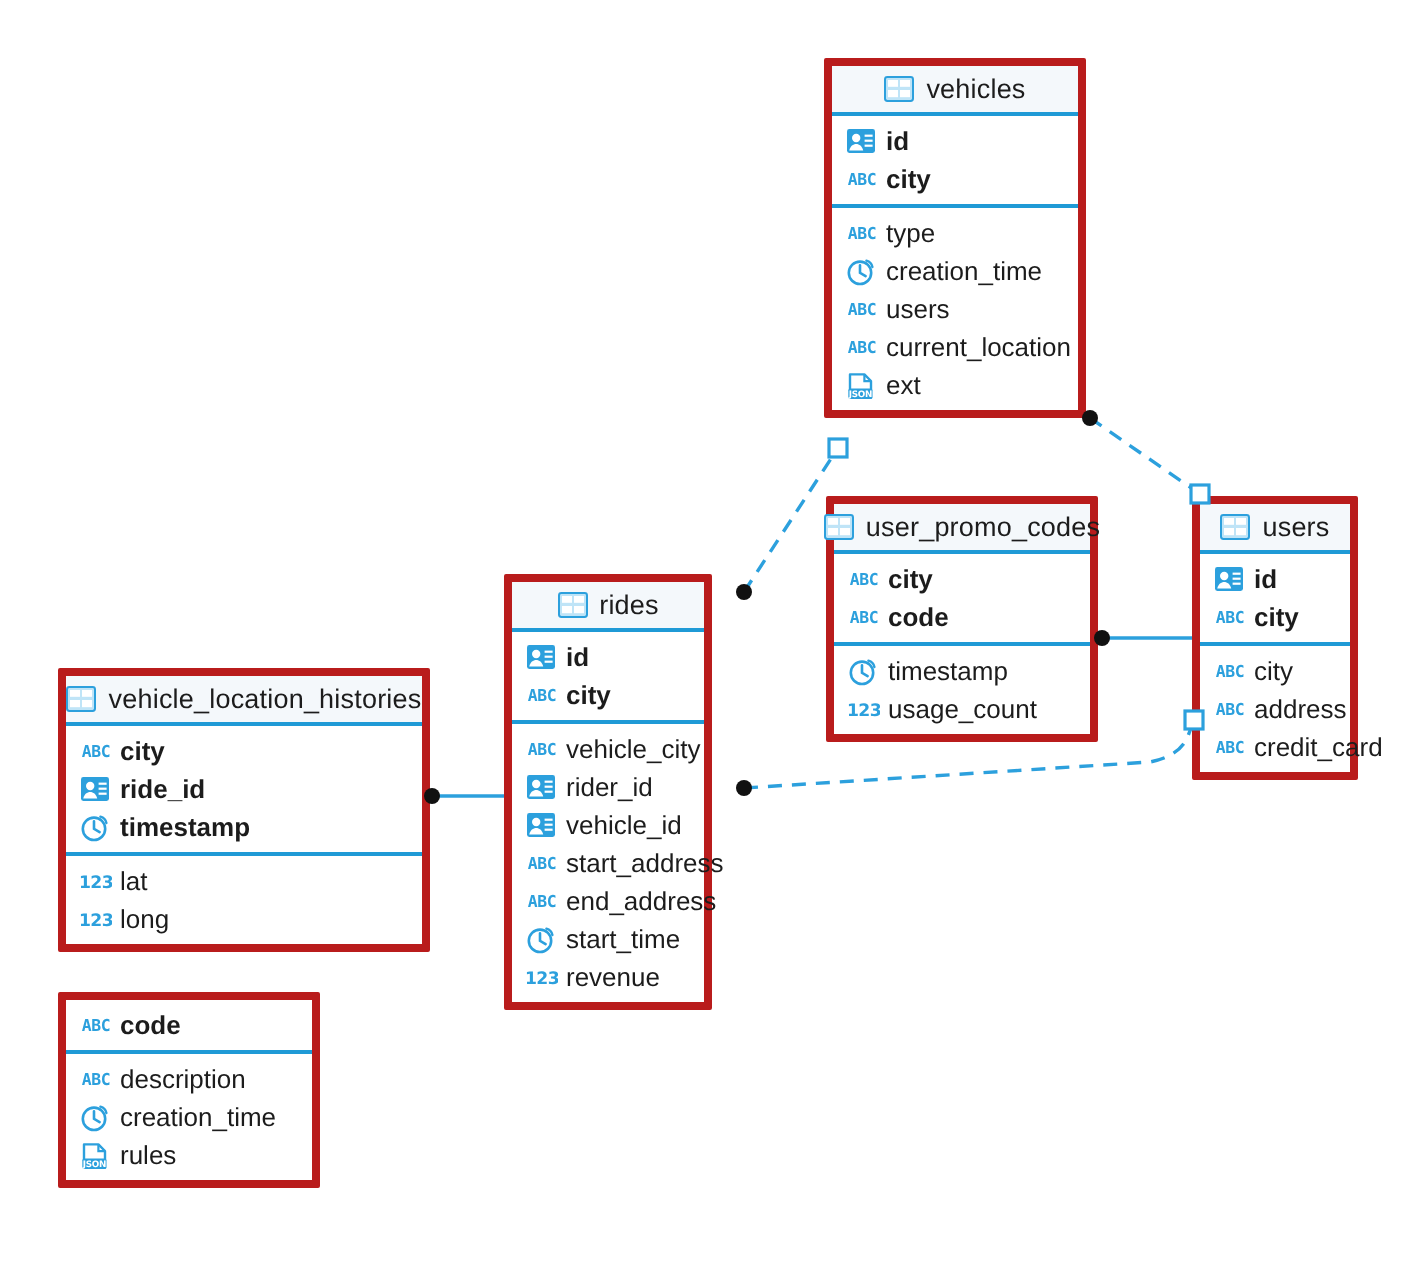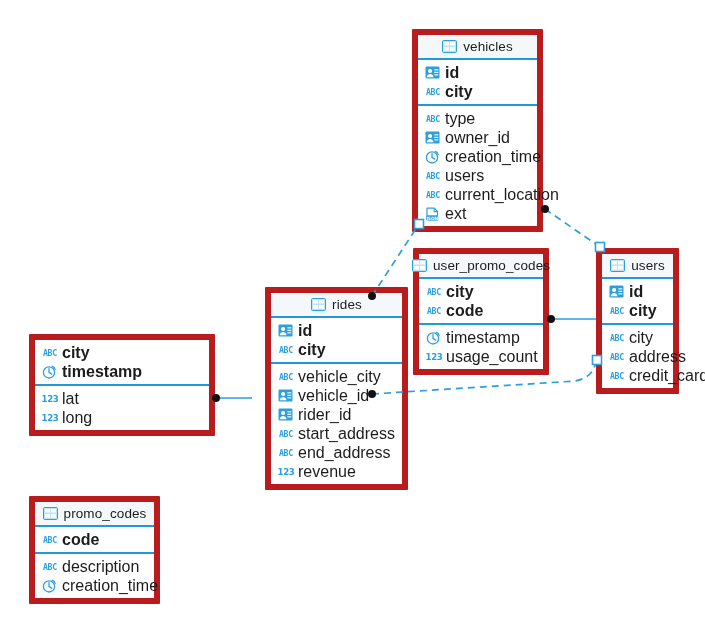--- a/index.html
+++ b/index.html
@@ -28,21 +28,21 @@
     left: 0; top: 0;
     width: 705px;
     height: 636px;
     pointer-events: none;
   }
 
   
   .entity {
     position: absolute;
     box-sizing: border-box;
-    border: 6px solid #b91c1c;
+    border: 4px solid #b91c1c;
     background: #ffffff;
     border-radius: 1px;
   }
   .entity-header {
     box-sizing: border-box;
     height: 25px;
     background: #f4f8fb;
     border-bottom: 2px solid #1f9ad6;
     display: flex;
     align-items: center;
@@ -64,21 +64,21 @@
   }
   .field {
     display: flex;
     align-items: center;
     gap: 5px;
     height: 19px;
     padding: 0 6px 0 7px;
     white-space: nowrap;
   }
   .field-label {
-    font-size: 16px;
+    font-size: 13px;
     color: #1c1c1c;
     line-height: 1;
   }
   .field.pk .field-label {
     font-weight: bold;
   }
 
   
   .icon {
     width: 15px;
@@ -133,33 +133,20 @@
         <div class="field">
           <span class="icon">
             <svg width="16" height="13" viewBox="0 0 16 13">
               <text x="8" y="9.6" font-family="DejaVu Sans Mono, monospace" font-size="8.2" font-weight="bold" fill="#2ca0dd" text-anchor="middle" letter-spacing="-0.2">ABC</text>
             </svg>
           </span>
           <span class="field-label">type</span>
         </div>
         <div class="field">
           <span class="icon">
-            <svg width="15" height="13" viewBox="0 0 15 13">
-              <rect x="0.5" y="0.5" width="14" height="12" rx="1.2" fill="#2ca0dd"></rect>
-              <circle cx="5.1" cy="5" r="2.1" fill="#ffffff"></circle>
-              <path d="M1.6 11.3c0.5-2.3 2-3.3 3.5-3.3s3 1 3.5 3.3z" fill="#ffffff"></path>
-              <rect x="9.3" y="3.3" width="4" height="1.1" fill="#ffffff"></rect>
-              <rect x="9.3" y="5.8" width="4" height="1.1" fill="#ffffff"></rect>
-              <rect x="9.3" y="8.3" width="4" height="1.1" fill="#ffffff"></rect>
-            </svg>
-          </span>
-          <span class="field-label">owner_id</span>
-        </div>
-        <div class="field">
-          <span class="icon">
             <svg width="15" height="14" viewBox="0 0 15 14">
               <circle cx="7" cy="7.4" r="5.6" fill="#ffffff" stroke="#2ca0dd" stroke-width="1.3"></circle>
               <path d="M7 3.6 L7 7.4 L9.8 9.1" fill="none" stroke="#2ca0dd" stroke-width="1.3" stroke-linecap="round"></path>
               <path d="M10.2 1.3 q2.6 0.7 3 3.2" fill="none" stroke="#2ca0dd" stroke-width="1.2" stroke-linecap="round"></path>
             </svg>
           </span>
           <span class="field-label">creation_time</span>
         </div>
         <div class="field">
           <span class="icon">
@@ -298,21 +285,21 @@
         <div class="field">
           <span class="icon">
             <svg width="16" height="13" viewBox="0 0 16 13">
               <text x="8" y="9.6" font-family="DejaVu Sans Mono, monospace" font-size="8.2" font-weight="bold" fill="#2ca0dd" text-anchor="middle" letter-spacing="-0.2">ABC</text>
             </svg>
           </span>
           <span class="field-label">credit_card</span>
         </div>
       </div>
     </div>
-    <div class="entity" style="left: 252px; top: 287px; width: 143px; margin-left: 13px;">
+    <div class="entity" style="left: 252px; top: 287px; width: 104px;">
       <div class="entity-header">
         <span class="icon">
           <svg width="15" height="13" viewBox="0 0 15 13">
             <rect x="0.5" y="0.5" width="14" height="12" rx="1.2" fill="#bfe4f7" stroke="#2ca0dd" stroke-width="1"></rect>
             <rect x="2" y="2" width="5" height="3.4" fill="#ffffff"></rect>
             <rect x="8" y="2" width="5" height="3.4" fill="#ffffff"></rect>
             <rect x="2" y="7" width="5" height="3.6" fill="#ffffff"></rect>
             <rect x="8" y="7" width="5" height="3.6" fill="#ffffff"></rect>
           </svg>
         </span>
@@ -354,142 +341,176 @@
           <span class="icon">
             <svg width="15" height="13" viewBox="0 0 15 13">
               <rect x="0.5" y="0.5" width="14" height="12" rx="1.2" fill="#2ca0dd"></rect>
               <circle cx="5.1" cy="5" r="2.1" fill="#ffffff"></circle>
               <path d="M1.6 11.3c0.5-2.3 2-3.3 3.5-3.3s3 1 3.5 3.3z" fill="#ffffff"></path>
               <rect x="9.3" y="3.3" width="4" height="1.1" fill="#ffffff"></rect>
               <rect x="9.3" y="5.8" width="4" height="1.1" fill="#ffffff"></rect>
               <rect x="9.3" y="8.3" width="4" height="1.1" fill="#ffffff"></rect>
             </svg>
           </span>
-          <span class="field-label">vehicle_id</span>
+          <span class="field-label">rider_id</span>
         </div>
         <div class="field">
           <span class="icon">
             <svg width="15" height="13" viewBox="0 0 15 13">
               <rect x="0.5" y="0.5" width="14" height="12" rx="1.2" fill="#2ca0dd"></rect>
               <circle cx="5.1" cy="5" r="2.1" fill="#ffffff"></circle>
               <path d="M1.6 11.3c0.5-2.3 2-3.3 3.5-3.3s3 1 3.5 3.3z" fill="#ffffff"></path>
               <rect x="9.3" y="3.3" width="4" height="1.1" fill="#ffffff"></rect>
               <rect x="9.3" y="5.8" width="4" height="1.1" fill="#ffffff"></rect>
               <rect x="9.3" y="8.3" width="4" height="1.1" fill="#ffffff"></rect>
             </svg>
           </span>
-          <span class="field-label">rider_id</span>
+          <span class="field-label">vehicle_id</span>
         </div>
         <div class="field">
           <span class="icon">
             <svg width="16" height="13" viewBox="0 0 16 13">
               <text x="8" y="9.6" font-family="DejaVu Sans Mono, monospace" font-size="8.2" font-weight="bold" fill="#2ca0dd" text-anchor="middle" letter-spacing="-0.2">ABC</text>
             </svg>
           </span>
           <span class="field-label">start_address</span>
         </div>
         <div class="field">
           <span class="icon">
             <svg width="16" height="13" viewBox="0 0 16 13">
               <text x="8" y="9.6" font-family="DejaVu Sans Mono, monospace" font-size="8.2" font-weight="bold" fill="#2ca0dd" text-anchor="middle" letter-spacing="-0.2">ABC</text>
             </svg>
           </span>
           <span class="field-label">end_address</span>
         </div>
         <div class="field">
-          <span class="icon">
-            <svg width="16" height="13" viewBox="0 0 16 13">
-              <text x="8" y="9.8" font-family="DejaVu Sans, sans-serif" font-size="8.6" font-weight="bold" fill="#2ca0dd" text-anchor="middle" letter-spacing="-0.3">123</text>
-            </svg>
-          </span>
-          <span class="field-label">revenue</span>
-        </div>
-      </div>
-    </div>
-    <div class="entity" style="left: 29px; top: 334px; width: 186px;">
-      <div class="section keys">
-        <div class="field pk">
-          <span class="icon">
-            <svg width="16" height="13" viewBox="0 0 16 13">
-              <text x="8" y="9.6" font-family="DejaVu Sans Mono, monospace" font-size="8.2" font-weight="bold" fill="#2ca0dd" text-anchor="middle" letter-spacing="-0.2">ABC</text>
-            </svg>
-          </span>
-          <span class="field-label">city</span>
-        </div>
-        <div class="field pk">
           <span class="icon">
             <svg width="15" height="14" viewBox="0 0 15 14">
               <circle cx="7" cy="7.4" r="5.6" fill="#ffffff" stroke="#2ca0dd" stroke-width="1.3"></circle>
               <path d="M7 3.6 L7 7.4 L9.8 9.1" fill="none" stroke="#2ca0dd" stroke-width="1.3" stroke-linecap="round"></path>
               <path d="M10.2 1.3 q2.6 0.7 3 3.2" fill="none" stroke="#2ca0dd" stroke-width="1.2" stroke-linecap="round"></path>
             </svg>
           </span>
-          <span class="field-label">timestamp</span>
-        </div>
-      </div>
-      <div class="section">
+          <span class="field-label">start_time</span>
+        </div>
         <div class="field">
           <span class="icon">
             <svg width="16" height="13" viewBox="0 0 16 13">
               <text x="8" y="9.8" font-family="DejaVu Sans, sans-serif" font-size="8.6" font-weight="bold" fill="#2ca0dd" text-anchor="middle" letter-spacing="-0.3">123</text>
             </svg>
           </span>
-          <span class="field-label">lat</span>
-        </div>
-        <div class="field">
-          <span class="icon">
-            <svg width="16" height="13" viewBox="0 0 16 13">
-              <text x="8" y="9.8" font-family="DejaVu Sans, sans-serif" font-size="8.6" font-weight="bold" fill="#2ca0dd" text-anchor="middle" letter-spacing="-0.3">123</text>
-            </svg>
-          </span>
-          <span class="field-label">long</span>
+          <span class="field-label">revenue</span>
         </div>
       </div>
     </div>
-    <div class="entity" style="left: 29px; top: 496px; width: 131px;">
+    <div class="entity" style="left: 29px; top: 334px; width: 186px;">
       <div class="entity-header">
         <span class="icon">
           <svg width="15" height="13" viewBox="0 0 15 13">
             <rect x="0.5" y="0.5" width="14" height="12" rx="1.2" fill="#bfe4f7" stroke="#2ca0dd" stroke-width="1"></rect>
             <rect x="2" y="2" width="5" height="3.4" fill="#ffffff"></rect>
             <rect x="8" y="2" width="5" height="3.4" fill="#ffffff"></rect>
             <rect x="2" y="7" width="5" height="3.6" fill="#ffffff"></rect>
             <rect x="8" y="7" width="5" height="3.6" fill="#ffffff"></rect>
           </svg>
         </span>
-        <span class="entity-title">promo_codes</span>
+        <span class="entity-title">vehicle_location_histories</span>
       </div>
       <div class="section keys">
         <div class="field pk">
           <span class="icon">
             <svg width="16" height="13" viewBox="0 0 16 13">
               <text x="8" y="9.6" font-family="DejaVu Sans Mono, monospace" font-size="8.2" font-weight="bold" fill="#2ca0dd" text-anchor="middle" letter-spacing="-0.2">ABC</text>
             </svg>
           </span>
-          <span class="field-label">code</span>
-        </div>
-      </div>
-      <div class="section">
-        <div class="field">
-          <span class="icon">
-            <svg width="16" height="13" viewBox="0 0 16 13">
-              <text x="8" y="9.6" font-family="DejaVu Sans Mono, monospace" font-size="8.2" font-weight="bold" fill="#2ca0dd" text-anchor="middle" letter-spacing="-0.2">ABC</text>
-            </svg>
-          </span>
-          <span class="field-label">description</span>
-        </div>
-        <div class="field">
+          <span class="field-label">city</span>
+        </div>
+        <div class="field pk">
+          <span class="icon">
+            <svg width="15" height="13" viewBox="0 0 15 13">
+              <rect x="0.5" y="0.5" width="14" height="12" rx="1.2" fill="#2ca0dd"></rect>
+              <circle cx="5.1" cy="5" r="2.1" fill="#ffffff"></circle>
+              <path d="M1.6 11.3c0.5-2.3 2-3.3 3.5-3.3s3 1 3.5 3.3z" fill="#ffffff"></path>
+              <rect x="9.3" y="3.3" width="4" height="1.1" fill="#ffffff"></rect>
+              <rect x="9.3" y="5.8" width="4" height="1.1" fill="#ffffff"></rect>
+              <rect x="9.3" y="8.3" width="4" height="1.1" fill="#ffffff"></rect>
+            </svg>
+          </span>
+          <span class="field-label">ride_id</span>
+        </div>
+        <div class="field pk">
           <span class="icon">
             <svg width="15" height="14" viewBox="0 0 15 14">
               <circle cx="7" cy="7.4" r="5.6" fill="#ffffff" stroke="#2ca0dd" stroke-width="1.3"></circle>
               <path d="M7 3.6 L7 7.4 L9.8 9.1" fill="none" stroke="#2ca0dd" stroke-width="1.3" stroke-linecap="round"></path>
               <path d="M10.2 1.3 q2.6 0.7 3 3.2" fill="none" stroke="#2ca0dd" stroke-width="1.2" stroke-linecap="round"></path>
             </svg>
           </span>
+          <span class="field-label">timestamp</span>
+        </div>
+      </div>
+      <div class="section">
+        <div class="field">
+          <span class="icon">
+            <svg width="16" height="13" viewBox="0 0 16 13">
+              <text x="8" y="9.8" font-family="DejaVu Sans, sans-serif" font-size="8.6" font-weight="bold" fill="#2ca0dd" text-anchor="middle" letter-spacing="-0.3">123</text>
+            </svg>
+          </span>
+          <span class="field-label">lat</span>
+        </div>
+        <div class="field">
+          <span class="icon">
+            <svg width="16" height="13" viewBox="0 0 16 13">
+              <text x="8" y="9.8" font-family="DejaVu Sans, sans-serif" font-size="8.6" font-weight="bold" fill="#2ca0dd" text-anchor="middle" letter-spacing="-0.3">123</text>
+            </svg>
+          </span>
+          <span class="field-label">long</span>
+        </div>
+      </div>
+    </div>
+    <div class="entity" style="left: 29px; top: 496px; width: 131px;">
+      <div class="section keys">
+        <div class="field pk">
+          <span class="icon">
+            <svg width="16" height="13" viewBox="0 0 16 13">
+              <text x="8" y="9.6" font-family="DejaVu Sans Mono, monospace" font-size="8.2" font-weight="bold" fill="#2ca0dd" text-anchor="middle" letter-spacing="-0.2">ABC</text>
+            </svg>
+          </span>
+          <span class="field-label">code</span>
+        </div>
+      </div>
+      <div class="section">
+        <div class="field">
+          <span class="icon">
+            <svg width="16" height="13" viewBox="0 0 16 13">
+              <text x="8" y="9.6" font-family="DejaVu Sans Mono, monospace" font-size="8.2" font-weight="bold" fill="#2ca0dd" text-anchor="middle" letter-spacing="-0.2">ABC</text>
+            </svg>
+          </span>
+          <span class="field-label">description</span>
+        </div>
+        <div class="field">
+          <span class="icon">
+            <svg width="15" height="14" viewBox="0 0 15 14">
+              <circle cx="7" cy="7.4" r="5.6" fill="#ffffff" stroke="#2ca0dd" stroke-width="1.3"></circle>
+              <path d="M7 3.6 L7 7.4 L9.8 9.1" fill="none" stroke="#2ca0dd" stroke-width="1.3" stroke-linecap="round"></path>
+              <path d="M10.2 1.3 q2.6 0.7 3 3.2" fill="none" stroke="#2ca0dd" stroke-width="1.2" stroke-linecap="round"></path>
+            </svg>
+          </span>
           <span class="field-label">creation_time</span>
+        </div>
+        <div class="field">
+          <span class="icon">
+            <svg width="15" height="14" viewBox="0 0 15 14">
+              <path d="M2 1.2 h7.2 l3.3 3.3 v8.2 h-10.5 z" fill="#ffffff" stroke="#2ca0dd" stroke-width="1.2" stroke-linejoin="round"></path>
+              <path d="M9.2 1.2 v3.4 h3.3" fill="none" stroke="#2ca0dd" stroke-width="1.1"></path>
+              <rect x="1.2" y="8.3" width="12" height="5.2" rx="0.8" fill="#2ca0dd"></rect>
+              <text x="7.2" y="12.5" font-family="DejaVu Sans, sans-serif" font-size="4.4" font-weight="bold" fill="#ffffff" text-anchor="middle" letter-spacing="-0.15">JSON</text>
+            </svg>
+          </span>
+          <span class="field-label">rules</span>
         </div>
       </div>
     </div>
     <svg class="edges" viewBox="0 0 705 636">
       <g>
         <path d="M 545 209 L 600 247" fill="none" stroke="#2ca0dd" stroke-width="1.7" stroke-dasharray="7 5"></path>
         <circle cx="545" cy="209" r="4" fill="#111111"></circle>
         <rect x="595.5" y="242.5" width="9" height="9" fill="#ffffff" stroke="#2ca0dd" stroke-width="1.6"></rect>
       </g>
       <g>

